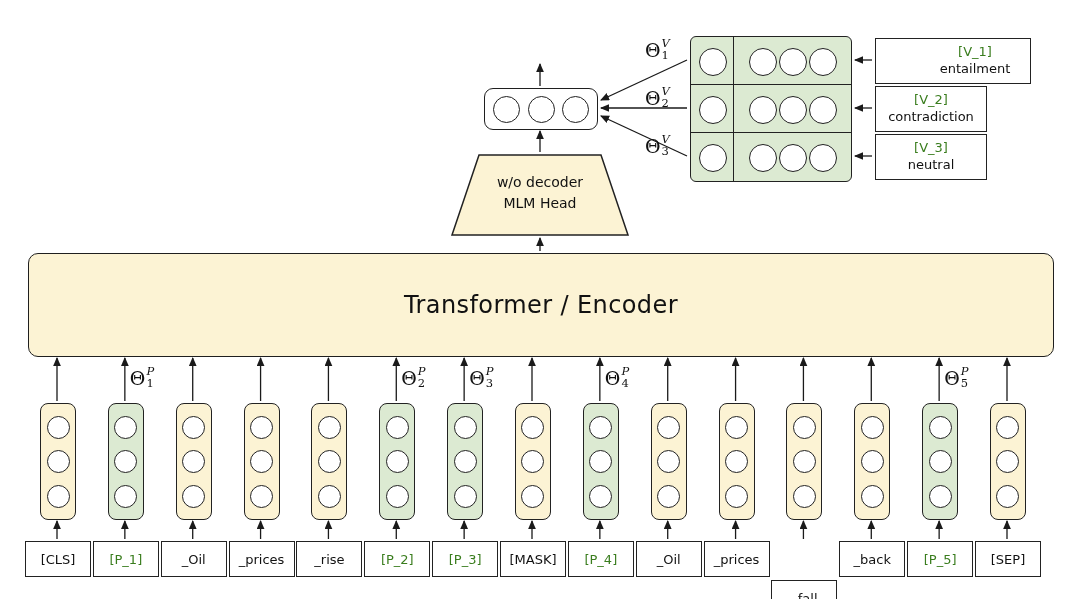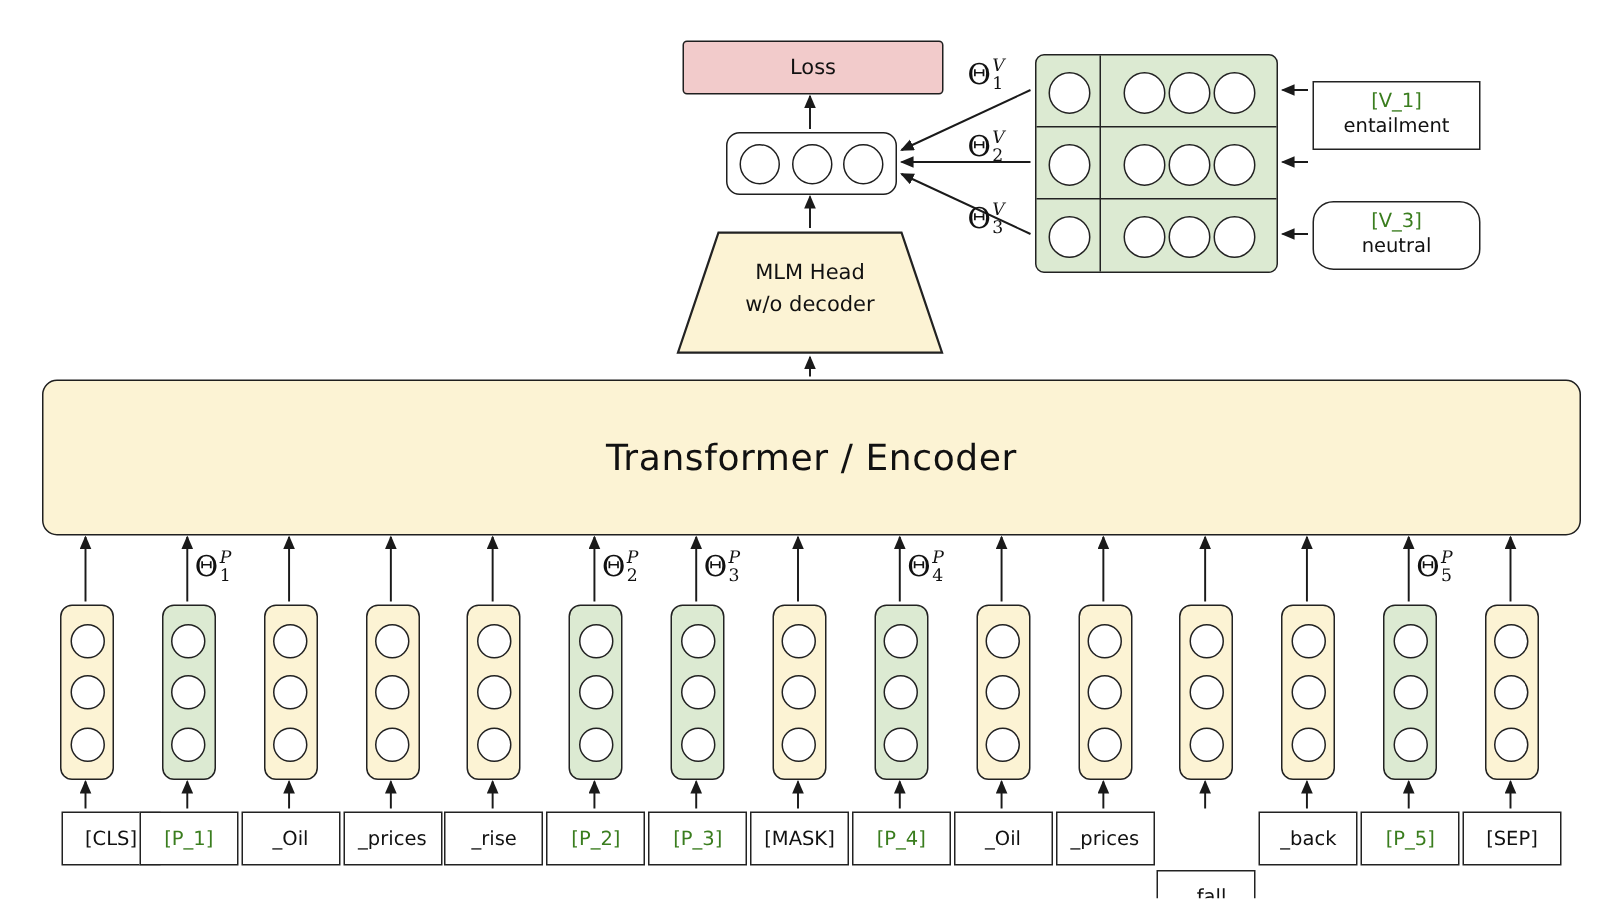--- a/index.html
+++ b/index.html
@@ -91,33 +91,30 @@
       <line x1="803.427" y1="401" x2="803.427" y2="358" marker-end="url(#ah)"></line>
       <line x1="803.427" y1="539" x2="803.427" y2="521" marker-end="url(#ah)"></line>
       <line x1="871.284" y1="401" x2="871.284" y2="358" marker-end="url(#ah)"></line>
       <line x1="871.284" y1="539" x2="871.284" y2="521" marker-end="url(#ah)"></line>
       <line x1="939.141" y1="401" x2="939.141" y2="358" marker-end="url(#ah)"></line>
       <line x1="939.141" y1="539" x2="939.141" y2="521" marker-end="url(#ah)"></line>
       <line x1="1006.998" y1="401" x2="1006.998" y2="358" marker-end="url(#ah)"></line>
       <line x1="1006.998" y1="539" x2="1006.998" y2="521" marker-end="url(#ah)"></line>
     </svg>
 
-  <div class="node" id="loss-box">
-    <span>Loss</span>
-  </div>
 
   <div class="node" id="circles-box">
     <span class="big-circle"></span>
     <span class="big-circle"></span>
     <span class="big-circle"></span>
   </div>
 
   <div id="mlm-label">
+    <div>w/o decoder</div>
     <div>MLM Head</div>
-    <div>w/o decoder</div>
   </div>
 
   <div class="node" id="encoder-box">
     <span>Transformer / Encoder</span>
   </div>
 
   <div id="verb-grid">
     <div class="vline"></div>
     <div class="hline" style="top:47px"></div>
     <div class="hline" style="top:95px"></div>
@@ -136,48 +133,52 @@
     </div>
 
 
 <span class="theta" style="left: 645px; top: 38px;">
       <span>Θ</span>
       <span class="ss">
         <span class="sup">V</span>
         <span class="sub">1</span>
       </span>
     </span>
-    <div class="verb-label-box" style="top: 54px;">
+    <div class="verb-label-box" style="top: 38px; padding-left: 44px;">
       <div class="tok">[V_1]</div>
       <div>entailment</div>
     </div>
     <span class="theta" style="left: 645px; top: 86px;">
       <span>Θ</span>
       <span class="ss">
         <span class="sup">V</span>
         <span class="sub">2</span>
       </span>
     </span>
+    <div class="verb-label-box" style="top: 86px;">
+      <div class="tok">[V_2]</div>
+      <div>contradiction</div>
+    </div>
     <span class="theta" style="left: 645px; top: 134px;">
       <span>Θ</span>
       <span class="ss">
         <span class="sup">V</span>
         <span class="sub">3</span>
       </span>
     </span>
-    <div class="verb-label-box" style="top: 134px; border-radius: 14px;">
+    <div class="verb-label-box" style="top: 134px;">
       <div class="tok">[V_3]</div>
       <div>neutral</div>
     </div>
     <div class="embed-col word" style="left: 40px;">
       <span class="c"></span>
       <span class="c"></span>
       <span class="c"></span>
     </div>
-    <div class="token-box word" style="left: 25px; margin-left: 16px;">[CLS]</div>
+    <div class="token-box word" style="left: 25px;">[CLS]</div>
     <div class="embed-col prompt" style="left: 107.857px;">
       <span class="c"></span>
       <span class="c"></span>
       <span class="c"></span>
     </div>
     <div class="token-box prompt" style="left: 92.857px;">[P_1]</div>
     <span class="theta" style="left: 129.857px; top: 366px;">
       <span>Θ</span>
       <span class="ss">
         <span class="sup">P</span>

